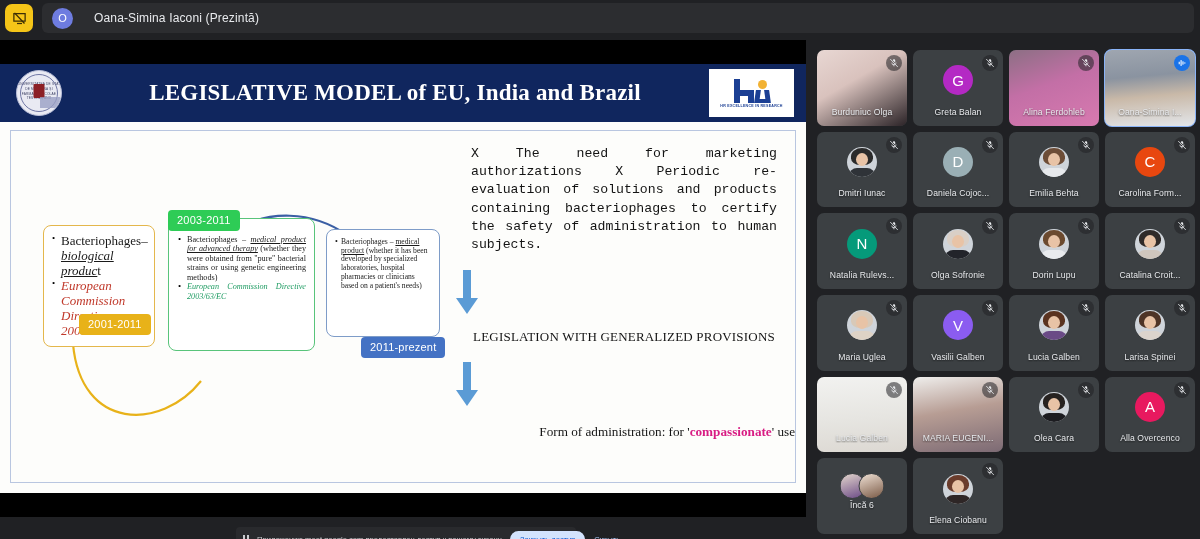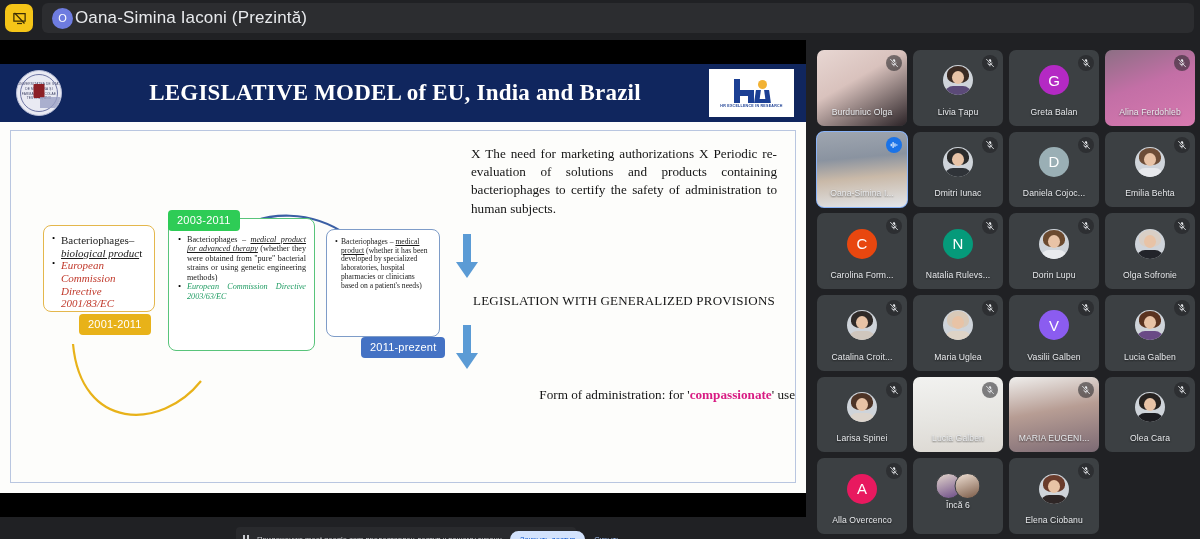--- a/index.html
+++ b/index.html
@@ -28,21 +28,21 @@
     background: #2c2d30; display: flex; align-items: center; padding: 0 10px;
     margin-right: 6px;
   }
   .pres-avatar {
     width: 21px; height: 21px; border-radius: 50%;
     background: #6e7ce0; color: #fff; font-size: 11px;
     display: flex; align-items: center; justify-content: center;
     flex: none; font-weight: 500;
   }
   .pres-name {
-    margin-left: 2px; color: #e8eaed; font-size: 17px; letter-spacing: .15px;
+    margin-left: 21px; color: #e8eaed; font-size: 12px; letter-spacing: .15px;
     white-space: nowrap;
   }
 
   
   .stage {
     position: absolute; left: 0; top: 40px; width: 806px; height: 477px;
     background: #000;
   }
   .slide {
     position: absolute; left: 0; top: 24px; width: 806px; height: 429px;
@@ -108,21 +108,21 @@
     position: absolute; background: #ffffff; border-radius: 8px;
     font-family: "Liberation Serif", serif; line-height: 1.15;
   }
   .dbox ul { list-style: none; }
   .dbox li { position: relative; padding-left: 9px; }
   .dbox li:before {
     content: "\2022"; position: absolute; left: 0; top: -1px; font-size: 9px;
   }
   .box-a {
     left: 32px; top: 94px; width: 112px; min-height: 84px;
-    border: 1.3px solid #e4b74c; padding: 8px 7px 1px 8px; font-size: 11px;
+    border: 1.3px solid #e4b74c; padding: 8px 7px 7px 8px; font-size: 13px;
   }
   .box-a .t1 { color: #1a1a1a; }
   .box-a .t2 { color: #c0392b; font-style: italic; margin-top: 2px; }
   .box-b {
     left: 157px; top: 87px; width: 147px; min-height: 133px;
     border: 1.3px solid #58c47a; padding: 16px 8px 8px 9px; font-size: 8.2px;
     text-align: justify;
   }
   .box-b .t1 { color: #1a1a1a; }
   .box-b .t2 { color: #1f9c63; font-style: italic; margin-top: 11px; }
@@ -152,20 +152,21 @@
     position: absolute; left: 442px; top: 0; right: 0; height: 100%;
     font-family: "Liberation Serif", serif; color: #141414;
   }
   .lim-title {
     margin-top: 16px; text-align: center; font-weight: bold; font-size: 13px;
     letter-spacing: .3px;
   }
   .lim-body {
     margin: 14px 18px 0 18px; font-size: 13.2px; line-height: 1.38;
     text-align: justify;
+    font-family: Liberation Mono, monospace;
   }
   .arrow { margin: 16px auto 0; width: 28px; }
   .mid-text {
     margin-top: 8px; text-align: center; font-size: 13px; line-height: 1.35;
     letter-spacing: .2px;
   }
   .bottom-text {
     margin-top: 12px; text-align: right; font-size: 13.2px;
   }
   .pink { color: #d81b83; font-weight: bold; }
@@ -354,35 +355,20 @@
         <div class="mic">
           <svg width="10" height="10" viewBox="0 0 24 24">
             <path d="M12 3a3 3 0 0 1 3 3v5.5l-6-6V6a3 3 0 0 1 3-3z" fill="#e8eaed"></path>
             <path d="M17 11a5 5 0 0 1-7.6 4.3M7 11v1a5 5 0 0 0 5 5v3" fill="none" stroke="#e8eaed" stroke-width="1.8"></path>
             <path d="M3 2.5l18 19" stroke="#e8eaed" stroke-width="2"></path>
           </svg>
         </div>
         <div class="name">Burduniuc Olga</div>
       </div>
       <div class="tile">
-        <div class="photo">
-          <span class="hair" style="background:#3a2a22"></span>
-          <span class="face"></span>
-          <span class="body" style="background:#5b4a78"></span>
-        </div>
-        <div class="mic">
-          <svg width="10" height="10" viewBox="0 0 24 24">
-            <path d="M12 3a3 3 0 0 1 3 3v5.5l-6-6V6a3 3 0 0 1 3-3z" fill="#e8eaed"></path>
-            <path d="M17 11a5 5 0 0 1-7.6 4.3M7 11v1a5 5 0 0 0 5 5v3" fill="none" stroke="#e8eaed" stroke-width="1.8"></path>
-            <path d="M3 2.5l18 19" stroke="#e8eaed" stroke-width="2"></path>
-          </svg>
-        </div>
-        <div class="name">Livia Țapu</div>
-      </div>
-      <div class="tile">
         <div class="initial" style="background: rgb(180, 41, 196);">G</div>
         <div class="mic">
           <svg width="10" height="10" viewBox="0 0 24 24">
             <path d="M12 3a3 3 0 0 1 3 3v5.5l-6-6V6a3 3 0 0 1 3-3z" fill="#e8eaed"></path>
             <path d="M17 11a5 5 0 0 1-7.6 4.3M7 11v1a5 5 0 0 0 5 5v3" fill="none" stroke="#e8eaed" stroke-width="1.8"></path>
             <path d="M3 2.5l18 19" stroke="#e8eaed" stroke-width="2"></path>
           </svg>
         </div>
         <div class="name">Greta Balan</div>
       </div>
@@ -467,47 +453,47 @@
           <svg width="10" height="10" viewBox="0 0 24 24">
             <path d="M12 3a3 3 0 0 1 3 3v5.5l-6-6V6a3 3 0 0 1 3-3z" fill="#e8eaed"></path>
             <path d="M17 11a5 5 0 0 1-7.6 4.3M7 11v1a5 5 0 0 0 5 5v3" fill="none" stroke="#e8eaed" stroke-width="1.8"></path>
             <path d="M3 2.5l18 19" stroke="#e8eaed" stroke-width="2"></path>
           </svg>
         </div>
         <div class="name">Natalia Rulevs...</div>
       </div>
       <div class="tile">
         <div class="photo">
+          <span class="hair" style="background:#d9cfc6"></span>
+          <span class="face"></span>
+          <span class="body" style="background:#22242a"></span>
+        </div>
+        <div class="mic">
+          <svg width="10" height="10" viewBox="0 0 24 24">
+            <path d="M12 3a3 3 0 0 1 3 3v5.5l-6-6V6a3 3 0 0 1 3-3z" fill="#e8eaed"></path>
+            <path d="M17 11a5 5 0 0 1-7.6 4.3M7 11v1a5 5 0 0 0 5 5v3" fill="none" stroke="#e8eaed" stroke-width="1.8"></path>
+            <path d="M3 2.5l18 19" stroke="#e8eaed" stroke-width="2"></path>
+          </svg>
+        </div>
+        <div class="name">Olga Sofronie</div>
+      </div>
+      <div class="tile">
+        <div class="photo">
           <span class="hair" style="background:#6b4a2f"></span>
           <span class="face"></span>
           <span class="body" style="background:#e9ebee"></span>
         </div>
         <div class="mic">
           <svg width="10" height="10" viewBox="0 0 24 24">
             <path d="M12 3a3 3 0 0 1 3 3v5.5l-6-6V6a3 3 0 0 1 3-3z" fill="#e8eaed"></path>
             <path d="M17 11a5 5 0 0 1-7.6 4.3M7 11v1a5 5 0 0 0 5 5v3" fill="none" stroke="#e8eaed" stroke-width="1.8"></path>
             <path d="M3 2.5l18 19" stroke="#e8eaed" stroke-width="2"></path>
           </svg>
         </div>
         <div class="name">Dorin Lupu</div>
-      </div>
-      <div class="tile">
-        <div class="photo">
-          <span class="hair" style="background:#d9cfc6"></span>
-          <span class="face"></span>
-          <span class="body" style="background:#22242a"></span>
-        </div>
-        <div class="mic">
-          <svg width="10" height="10" viewBox="0 0 24 24">
-            <path d="M12 3a3 3 0 0 1 3 3v5.5l-6-6V6a3 3 0 0 1 3-3z" fill="#e8eaed"></path>
-            <path d="M17 11a5 5 0 0 1-7.6 4.3M7 11v1a5 5 0 0 0 5 5v3" fill="none" stroke="#e8eaed" stroke-width="1.8"></path>
-            <path d="M3 2.5l18 19" stroke="#e8eaed" stroke-width="2"></path>
-          </svg>
-        </div>
-        <div class="name">Olga Sofronie</div>
       </div>
       <div class="tile">
         <div class="photo">
           <span class="hair" style="background:#2f2a28"></span>
           <span class="face"></span>
           <span class="body" style="background:#cfc6bd"></span>
         </div>
         <div class="mic">
           <svg width="10" height="10" viewBox="0 0 24 24">
             <path d="M12 3a3 3 0 0 1 3 3v5.5l-6-6V6a3 3 0 0 1 3-3z" fill="#e8eaed"></path>

